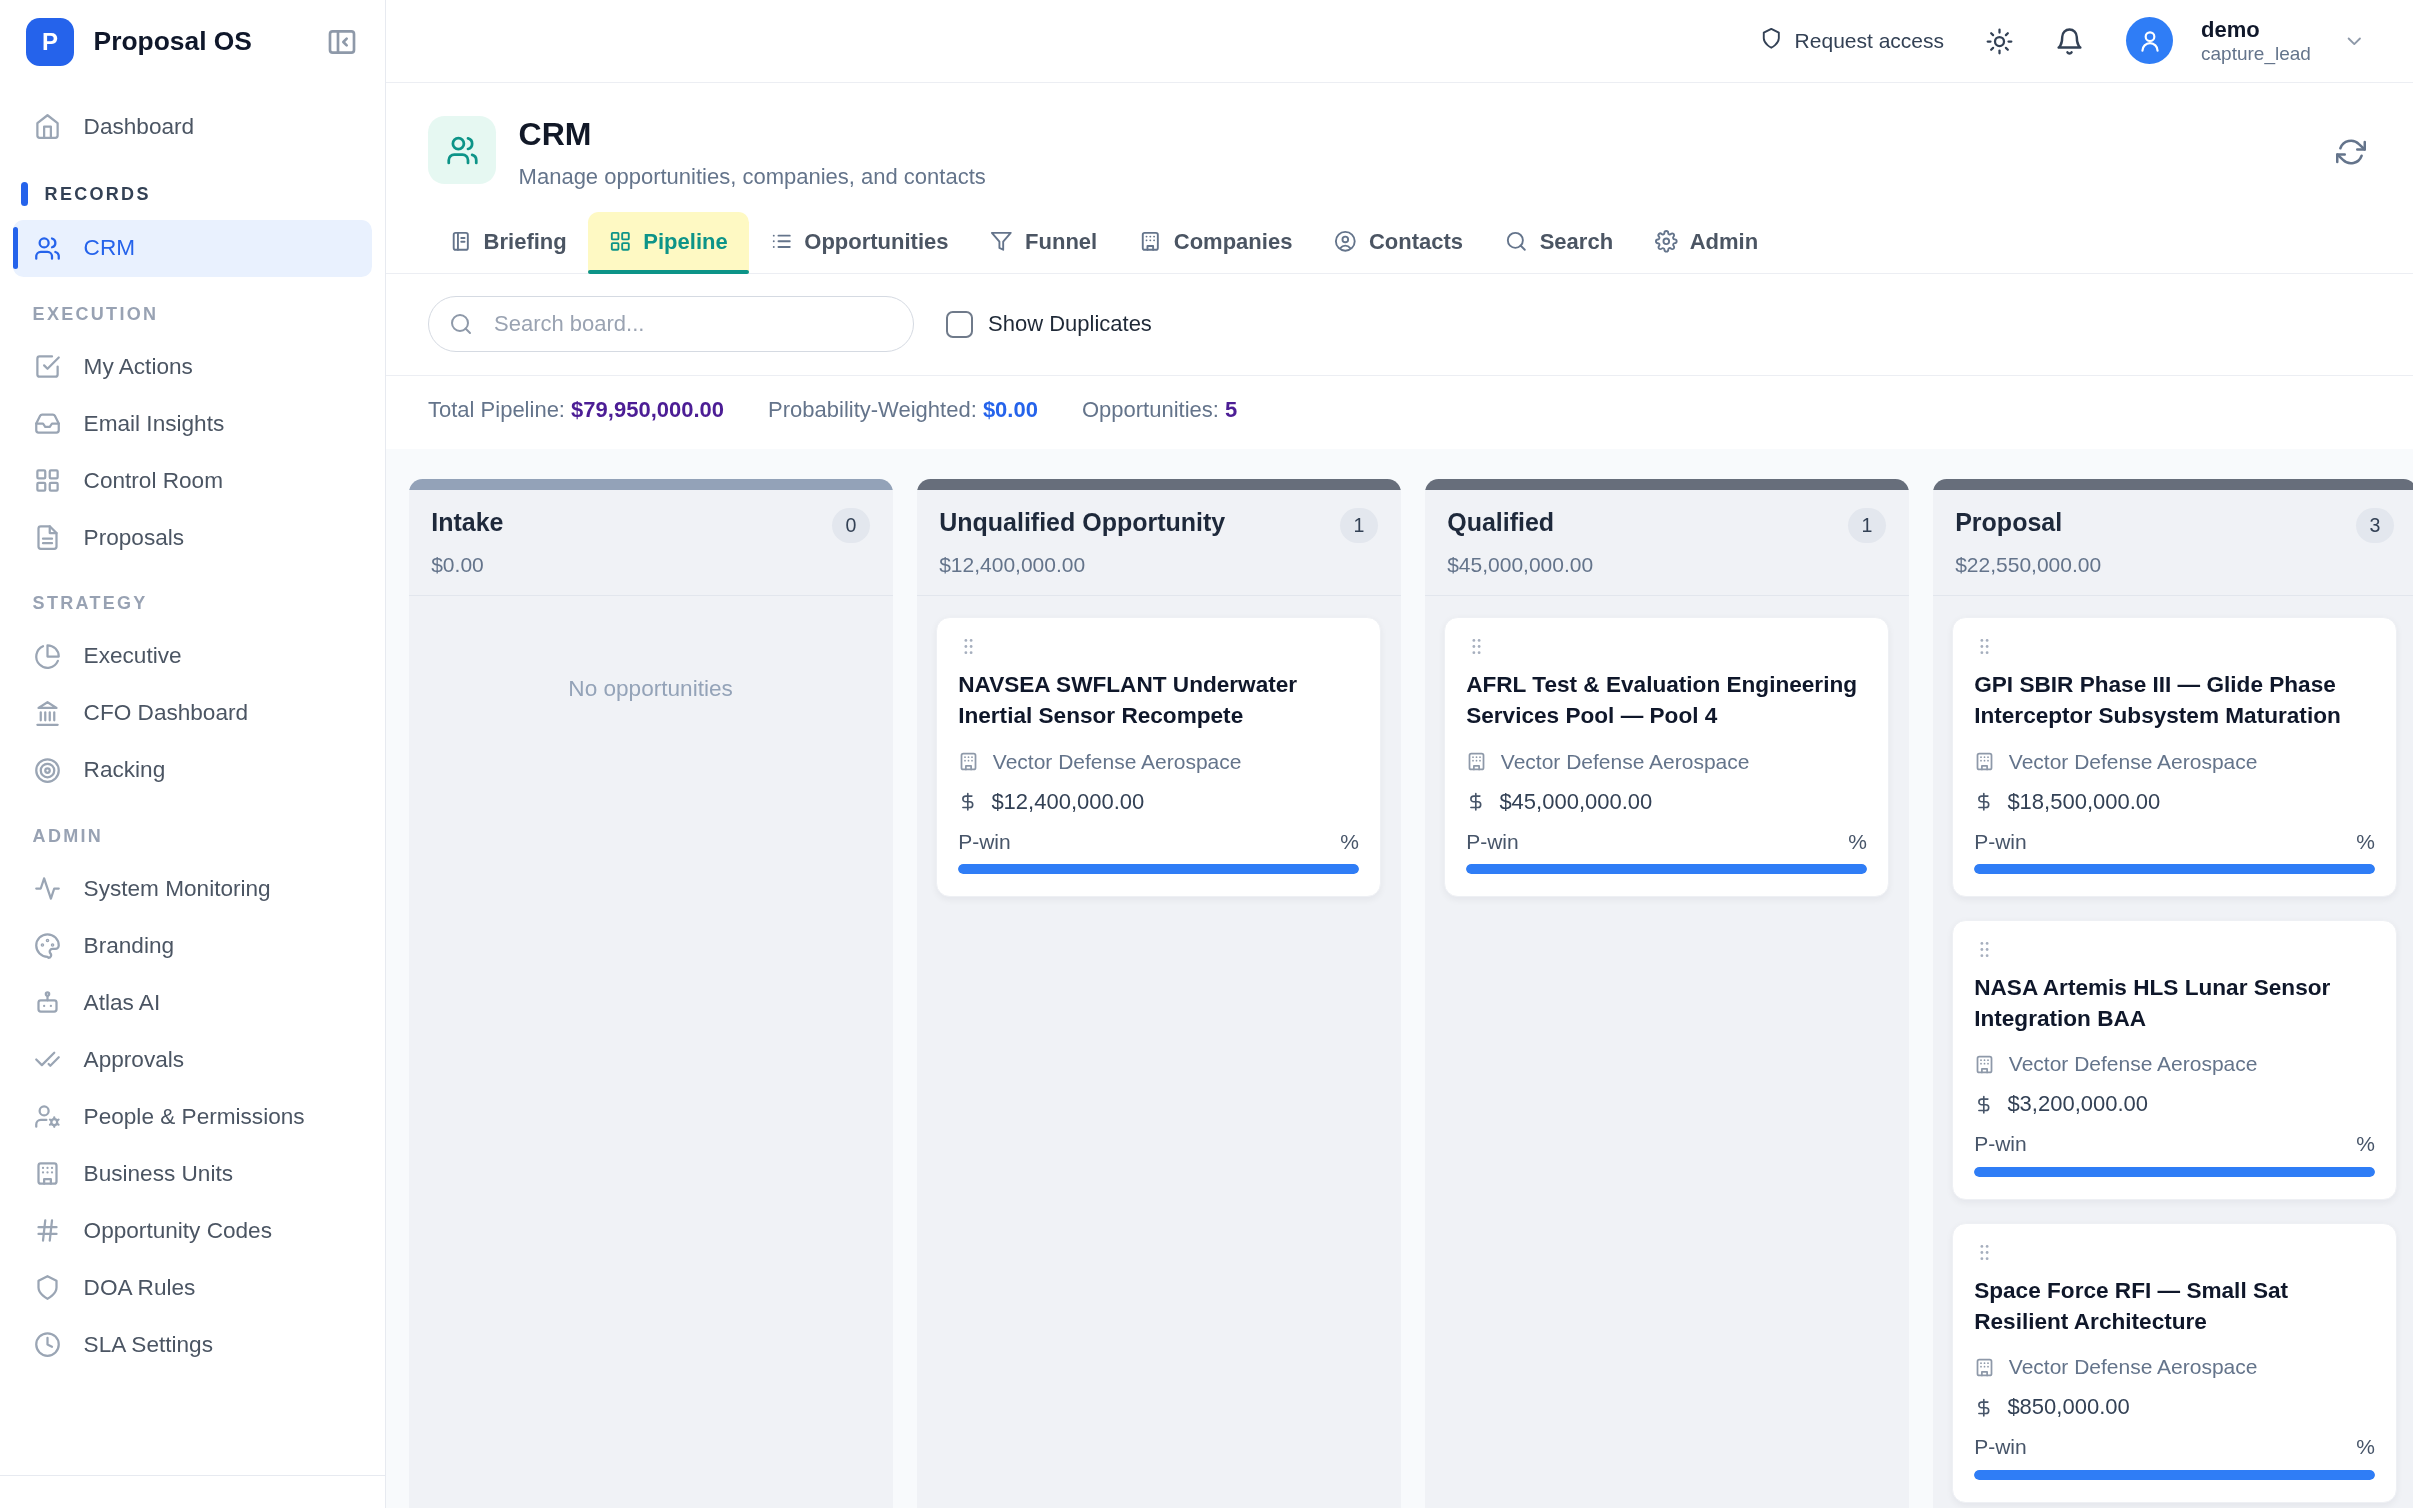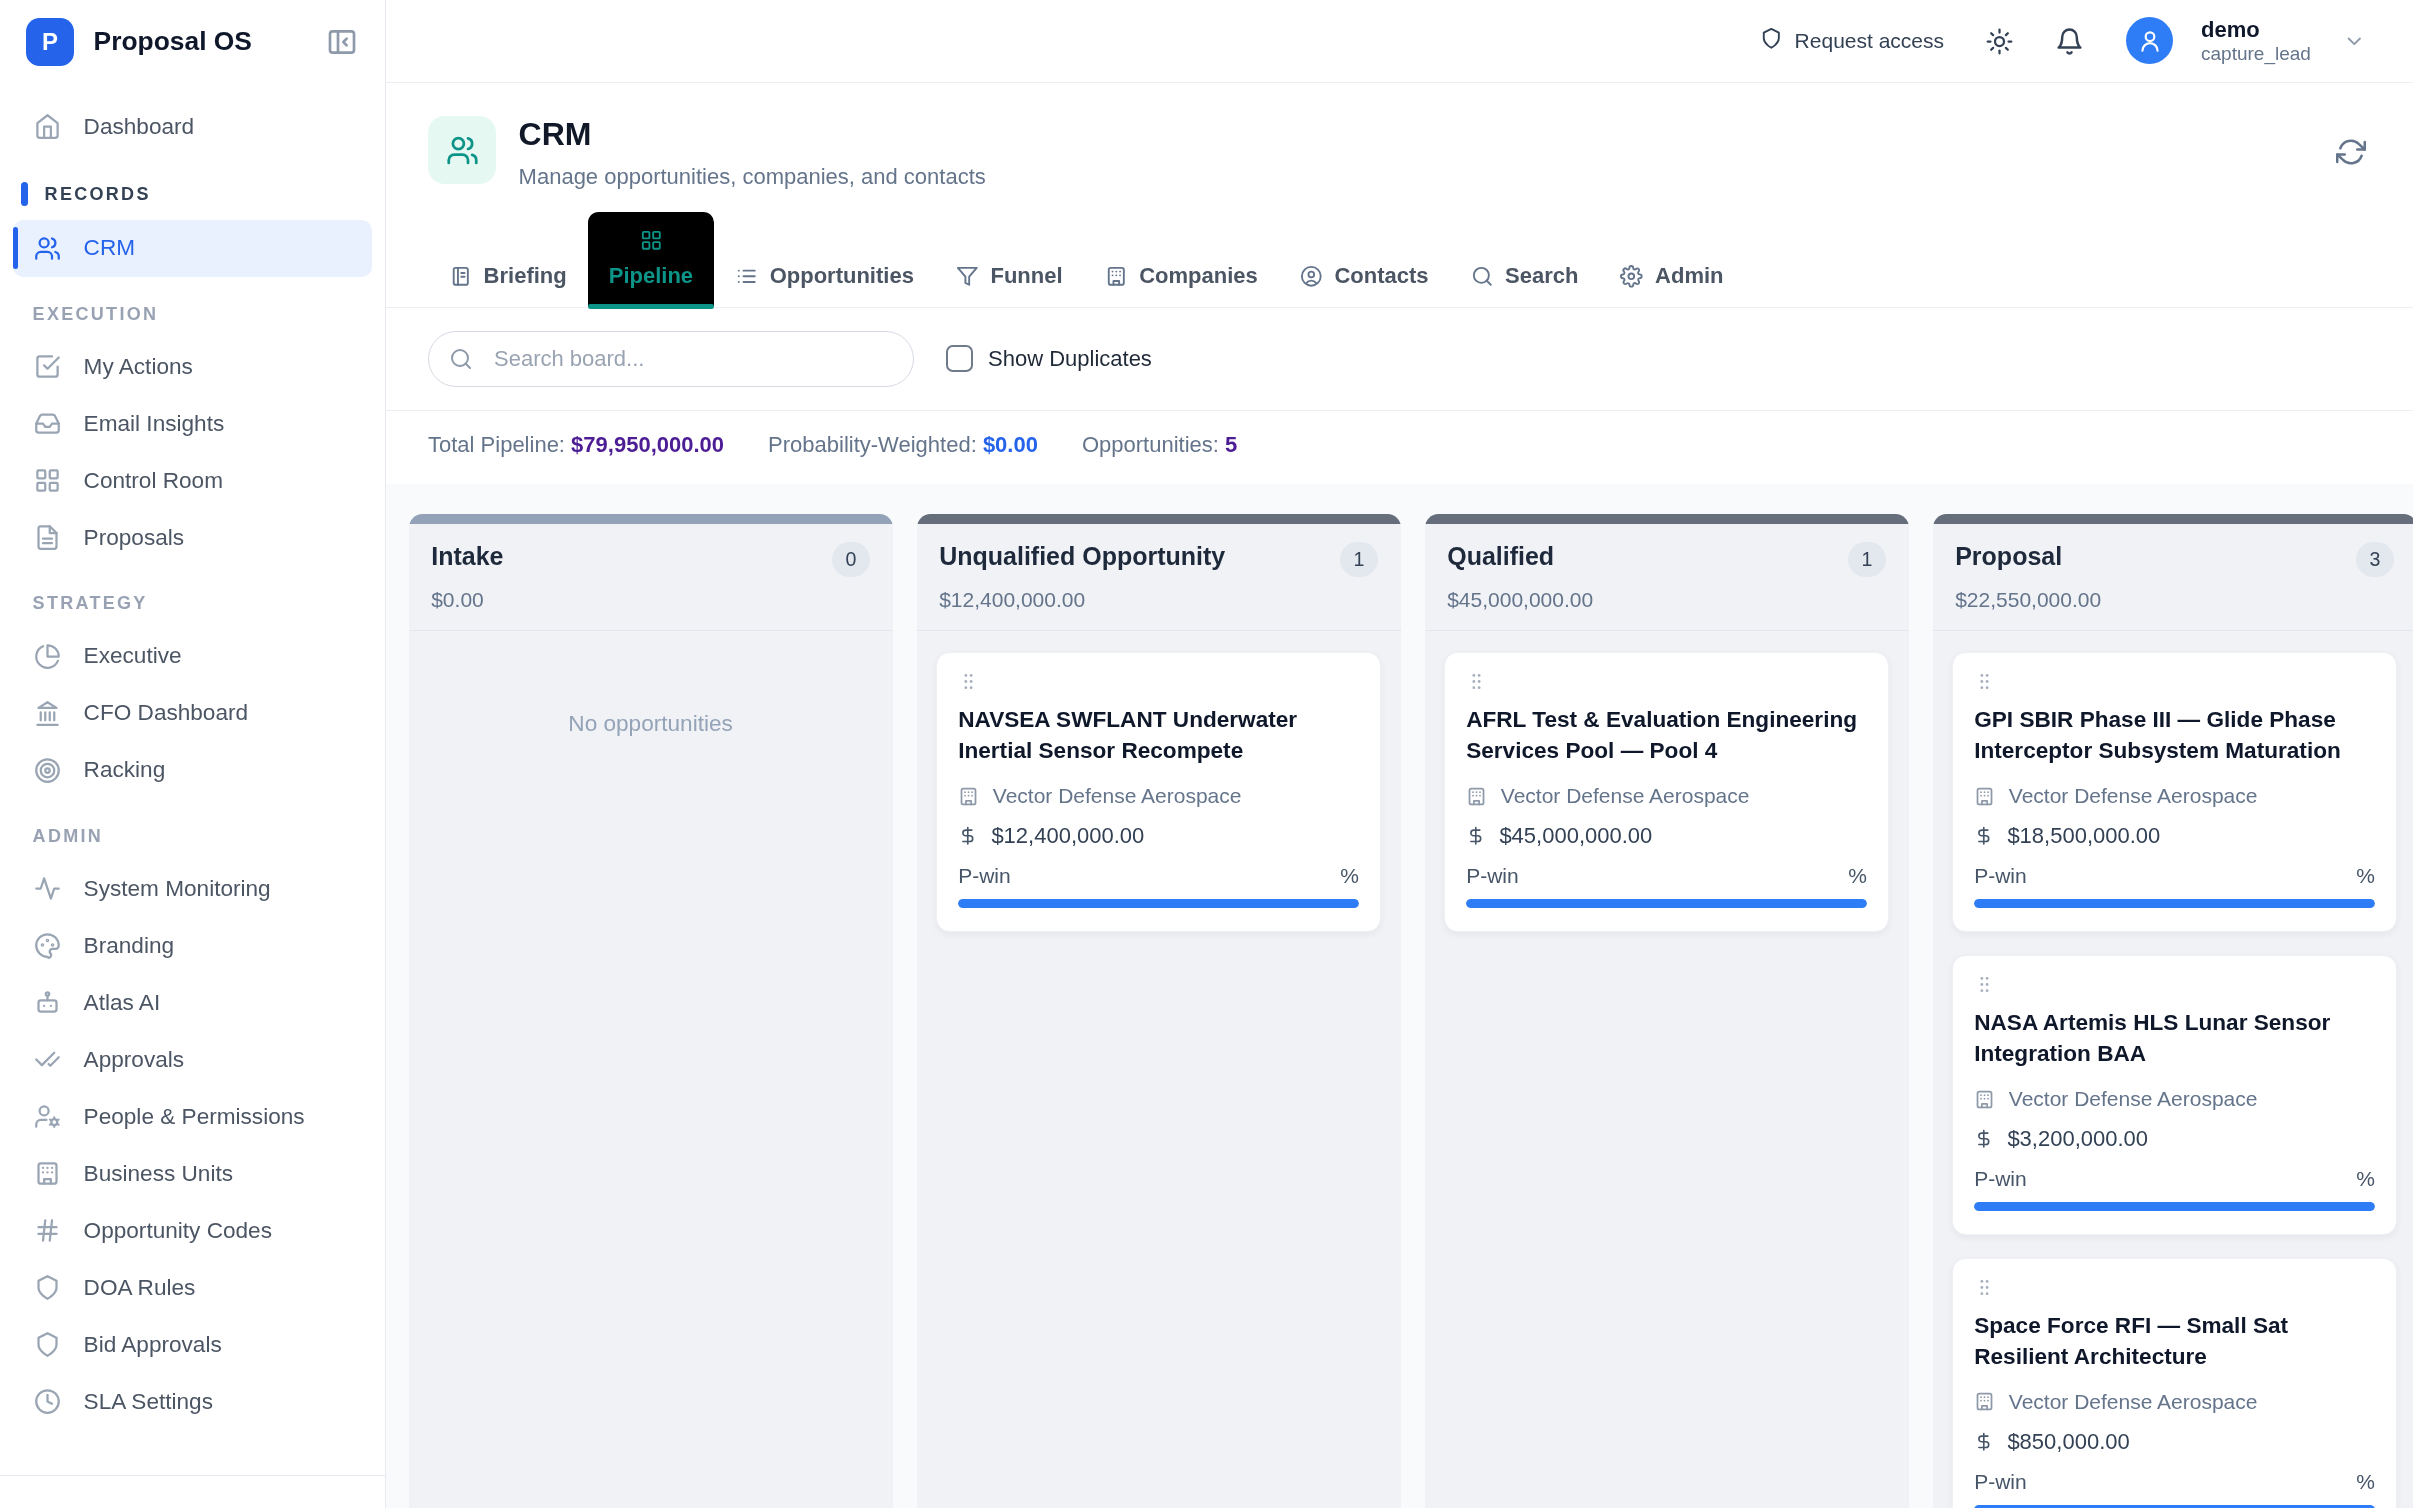--- a/index.html
+++ b/index.html
@@ -40,21 +40,21 @@
   .page-head { display:flex; align-items:flex-start; padding:33px 47px 0 42px; }
   .page-icon { width:68px; height:68px; border-radius:16.6px; background:#e6f8f2; color:#0d9488; display:flex; align-items:center; justify-content:center; }
   .page-titles { margin-left:22.6px; flex:1; }
   .page-title { font-size:32px; font-weight:bold; color:#111827; }
   .page-sub { font-size:22px; color:#64748b; margin-top:10.6px; }
   .refresh-btn { color:#64748b; margin-top:21px; display:flex; cursor:pointer; }
 
   .tabs { display:flex; align-items:flex-end; padding:22.6px 47px 0 42px; border-bottom:1.5px solid #eceef3; }
   .tab { display:flex; align-items:center; gap:12px; font-size:22px; font-weight:bold; color:#4b5563; padding:16.6px 21px 18px 21px; cursor:pointer; position:relative; border-radius:10.6px 10.6px 0 0; }
   .tab .ic { color:#64748b; display:flex; }
-  .tab.active { color:#0d9488; background:#000000;flex-direction:column; }
+  .tab.active { color:#0d9488; background:#fef9c3; }
   .tab.active .ic { color:#0d9488; }
   .tab.active::after { content:""; position:absolute; left:0; right:0; bottom:-1.5px; height:4.5px; background:#0d9488; border-radius:2.3px; }
 
   .toolbar { display:flex; align-items:center; gap:32px; padding:22.6px 47px 22.6px 42px; border-bottom:1.5px solid #eceef3; }
   .search-wrap { position:relative; width:486px; }
   .search-wrap .ic { position:absolute; left:21px; top:50%; transform:translateY(-50%); color:#8e99a9; display:flex; }
   .search-input { width:100%; height:56px; border:1.5px solid #d5dae2; border-radius:30px; padding:0 22.6px 0 65px; font-size:22px; color:#1f2937; outline:none; font-family:"Liberation Sans", sans-serif; background:#fff; }
   .search-input::placeholder { color:#9aa3b2; }
   .dup-wrap { display:flex; align-items:center; gap:15px; cursor:pointer; }
   .checkbox { width:27px; height:27px; border:2.3px solid #6f7a8a; border-radius:6.8px; background:#fff; }
@@ -272,28 +272,20 @@
           </span>
           <span>Opportunity Codes</span>
         </div>
         <div class="sb-item">
           <span class="ic">
             <svg width="27" height="27" viewBox="0 0 24 24" fill="none" stroke="currentColor" stroke-width="2" stroke-linecap="round" stroke-linejoin="round">
               <path d="M12 22s8-4 8-10V6l-8-4-8 4v6c0 6 8 10 8 10z"></path>
             </svg>
           </span>
           <span>DOA Rules</span>
-        </div>
-        <div class="sb-item">
-          <span class="ic">
-            <svg width="27" height="27" viewBox="0 0 24 24" fill="none" stroke="currentColor" stroke-width="2" stroke-linecap="round" stroke-linejoin="round">
-              <path d="M12 22s8-4 8-10V6l-8-4-8 4v6c0 6 8 10 8 10z"></path>
-            </svg>
-          </span>
-          <span>Bid Approvals</span>
         </div>
         <div class="sb-item">
           <span class="ic">
             <svg width="27" height="27" viewBox="0 0 24 24" fill="none" stroke="currentColor" stroke-width="2" stroke-linecap="round" stroke-linejoin="round">
               <circle cx="12" cy="12" r="10"></circle>
               <polyline points="12 6 12 12 16 14"></polyline>
             </svg>
           </span>
           <span>SLA Settings</span>
         </div>

